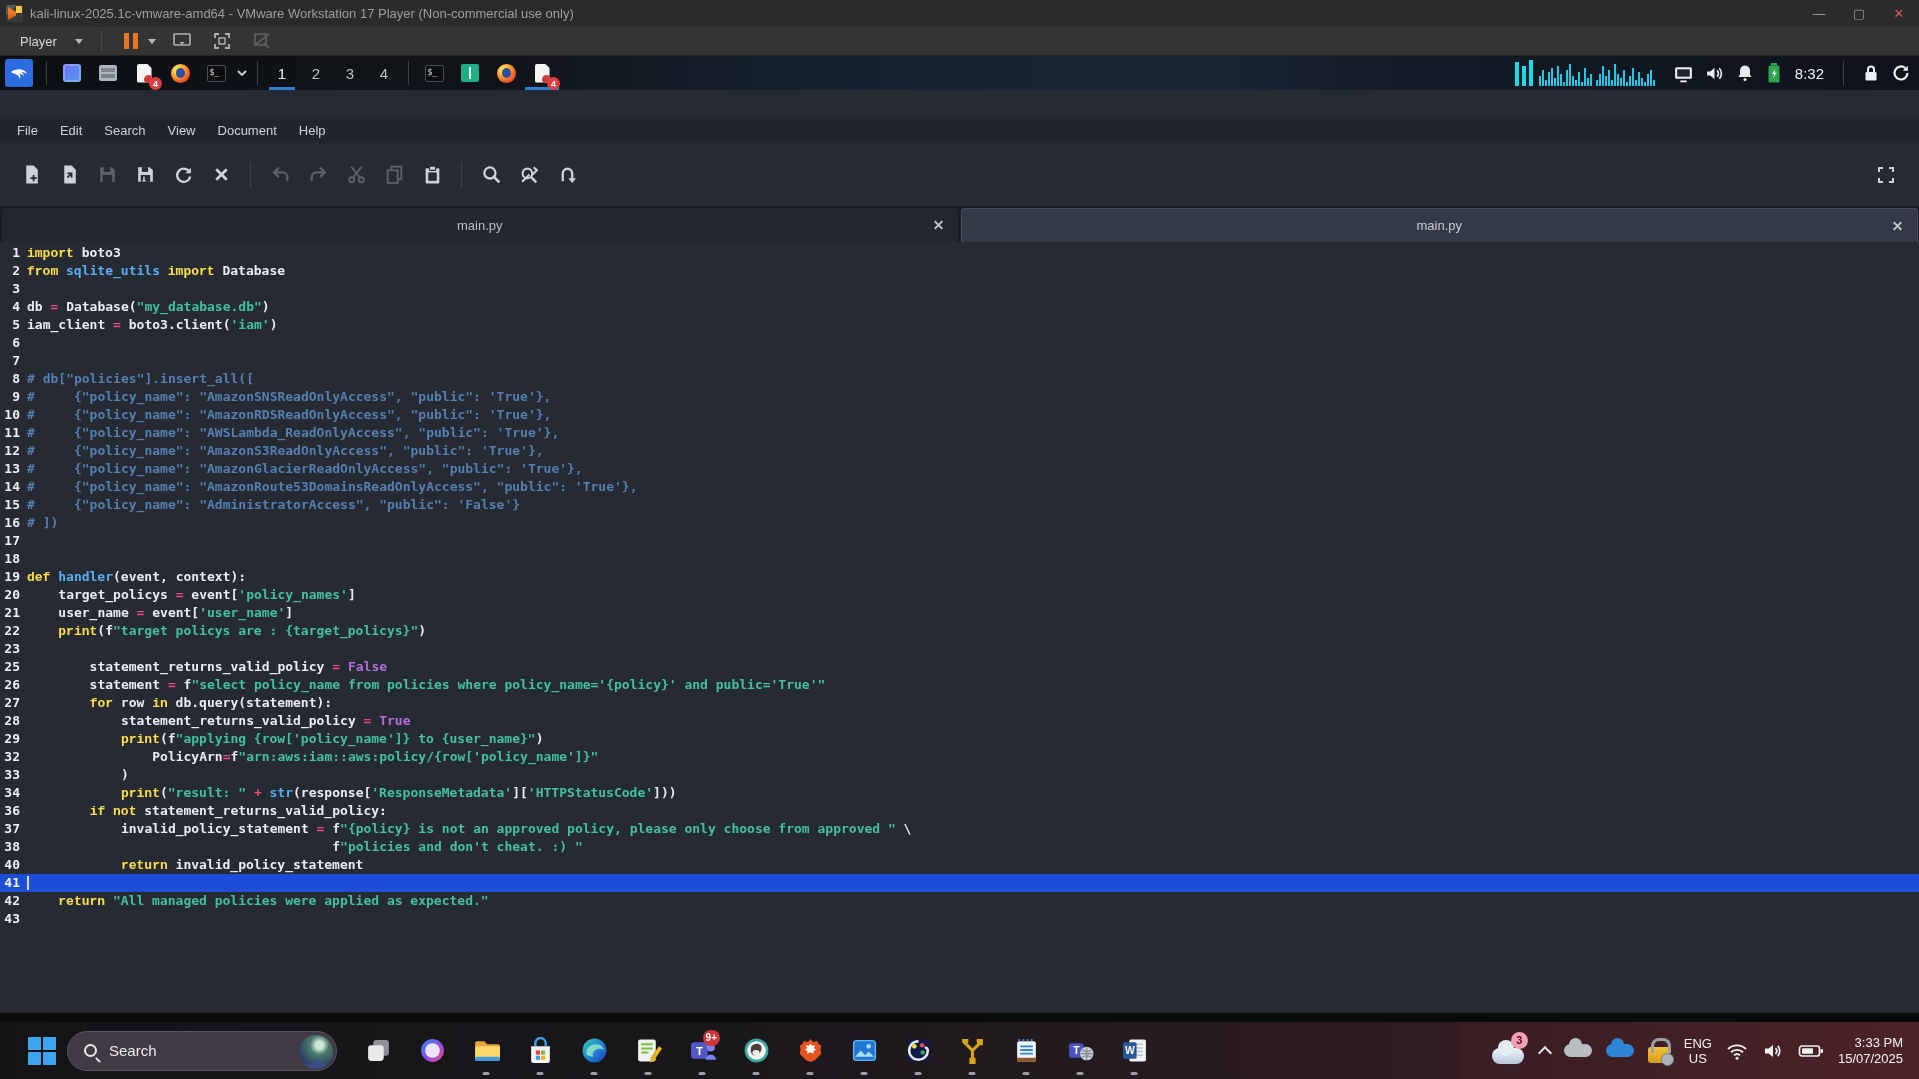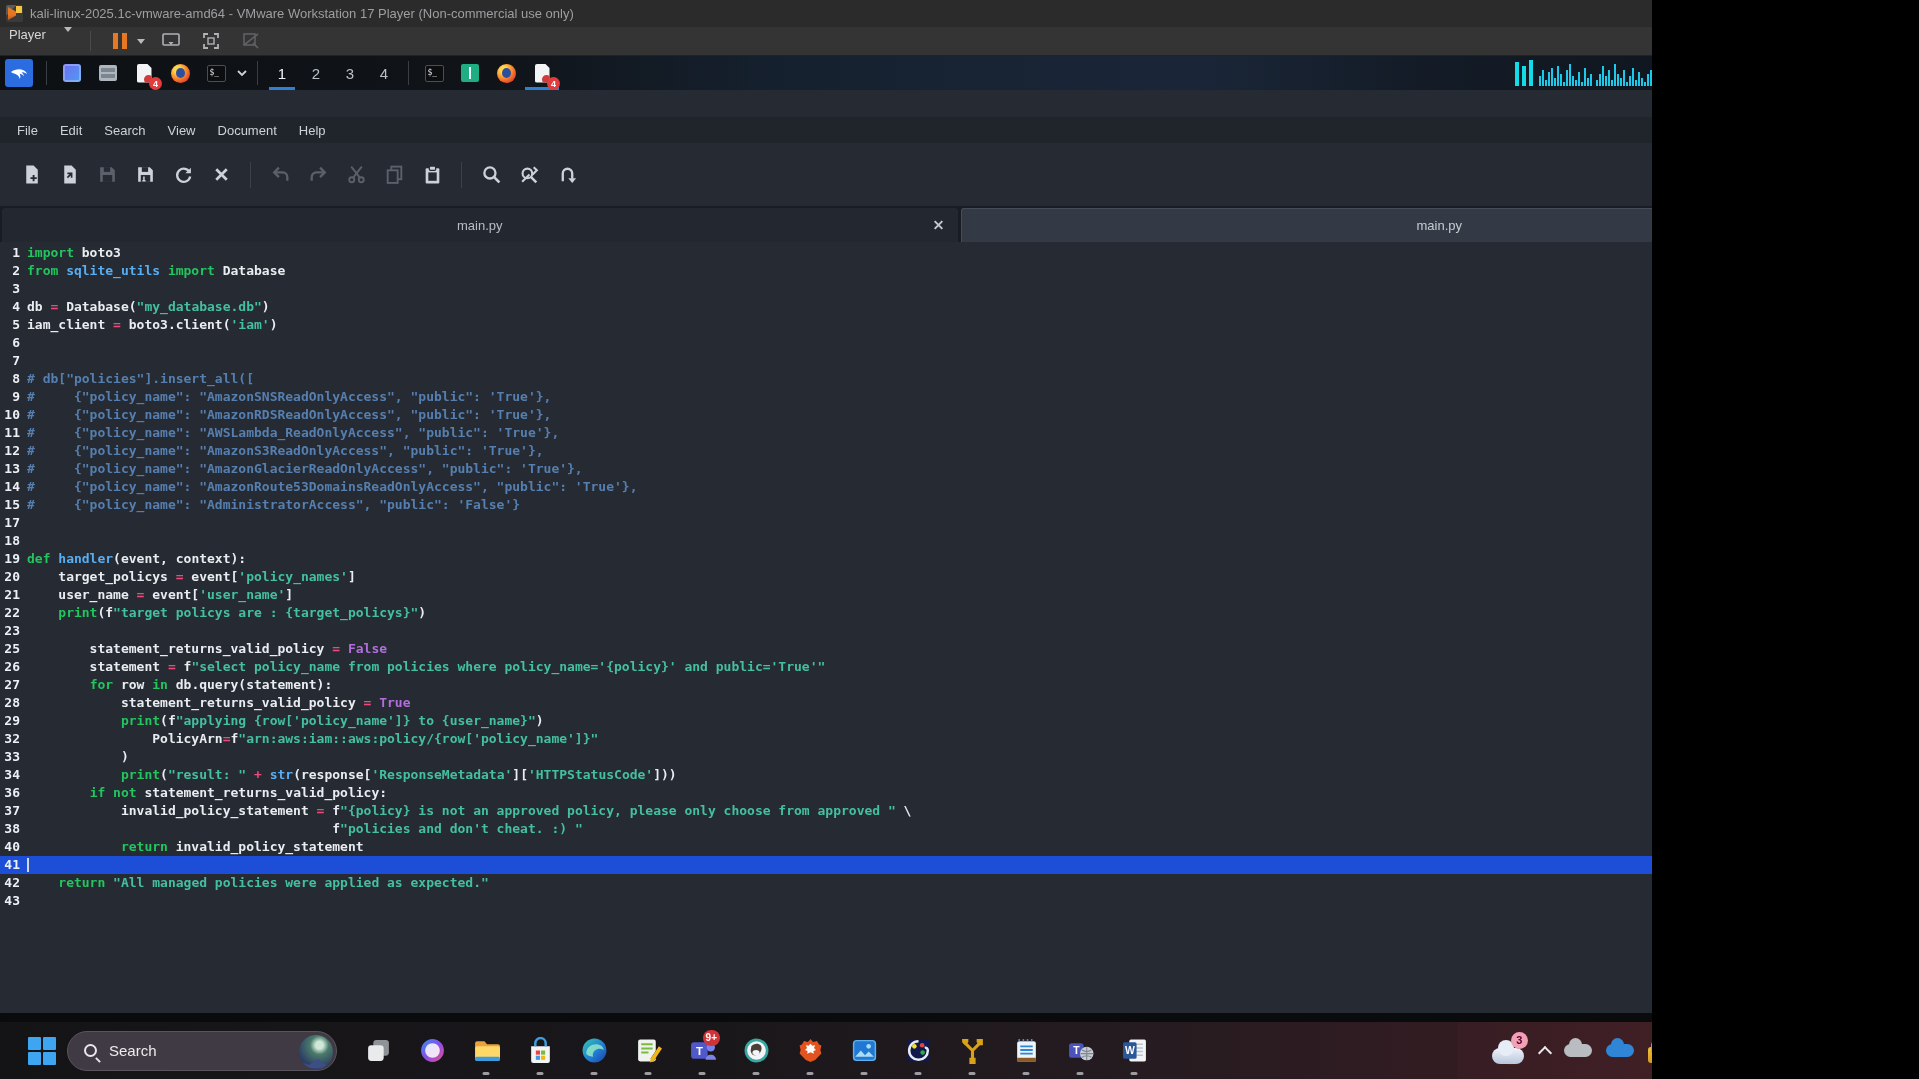--- a/index.html
+++ b/index.html
@@ -1,36 +1,36 @@
 <!DOCTYPE html>
 <html><head>
 <meta charset="utf-8">
 <style>
   * { margin:0; padding:0; box-sizing:border-box; }
   html,body { background:#000; }
   #stage {
-    position:relative; width:1652px; height:1079px; overflow:hidden;
+    position:relative; width:1919px; height:1079px; overflow:hidden;
     font-family:"Liberation Sans", sans-serif; background:#0a0b0d;
     -webkit-font-smoothing:antialiased;
   }
   
   .vm-titlebar { position:absolute; left:0; top:0; width:1919px; height:27px;
     background:#2b2b2b; display:flex; align-items:center; }
   .vm-logo { width:17px; height:17px; margin:0 7px 0 6px; position:relative; border-radius:2px;
     background:linear-gradient(135deg,#5a5a5a 0 30%,#3a3a3a 30% 100%); overflow:hidden; }
   .vm-logo:before { content:""; position:absolute; left:2px; top:2px; width:8px; height:13px;
     background:linear-gradient(180deg,#e87722 55%,#c8581a); clip-path:polygon(0 0,100% 35%,100% 65%,0 100%); }
   .vm-logo:after { content:""; position:absolute; right:1px; top:1px; width:6px; height:7px; background:#f7c53d; }
   .vm-title { color:#9c9ea1; font-size:13px; }
   .vm-controls { margin-left:auto; display:flex; height:100%; }
   .vm-ctl { width:40px; height:100%; display:flex; align-items:center; justify-content:center; color:#9c9ea1; font-size:13px; }
   .vm-ctl.close { color:#d05c5c; }
   .vm-toolbar { position:absolute; left:0; top:27px; width:1919px; height:29px;
     background:#343434; border-bottom:1px solid #222; display:flex; align-items:center; color:#c9c9c9; }
-  .player-btn { display:flex; gap:18px; padding:0 10px 0 9px; font-size:13px; color:#d6d6d6; height:100%; }
+  .player-btn { display:flex; align-items:center; gap:18px; padding:0 10px 0 20px; font-size:13px; color:#d6d6d6; height:100%; }
   .caret-down { width:0; height:0; border-left:4px solid transparent; border-right:4px solid transparent; border-top:5px solid #b9b9b9; }
   .vm-sep { width:1px; height:20px; background:#4a4a4a; margin:0 8px; }
   .pause-icon { display:flex; gap:4px; margin:0 4px 0 14px; }
   .pause-icon i { display:block; width:5px; height:16px; background:#e87722; }
   .vm-tool { margin:0 10px; color:#aeb2b6; display:flex; align-items:center; }
   .vm-tool.dim { opacity:.35; }
   
   .kali-panel { position:absolute; left:0; top:56px; width:1919px; height:34px;
     background:linear-gradient(90deg,#0d1013 0%,#101419 26%,#15202e 40%,#182434 52%,#1a2638 62%,#131b26 74%,#0e1219 100%);
     display:flex; align-items:center; color:#dde1e6; }
@@ -87,21 +87,21 @@
     background:#23272f; color:#b8bdc5; font-size:13px; border-radius:3px 3px 0 0; }
   .mp-tab.active { background:#333a45; border:1px solid #454d5a; border-bottom:none; color:#c7ccd3; }
   .tab-close { position:absolute; right:14px; top:50%; transform:translateY(-50%); color:#c2c7ce; }
   
   .mp-code { position:absolute; left:0; top:152px; width:100%; height:771px; background:#262b33; overflow:hidden;
     font-family:"DejaVu Sans Mono",monospace; font-size:13px; font-weight:700; padding-top:2px; }
   .cl { display:flex; height:18px; line-height:18px; white-space:pre; }
   .cl.cur { background:#1d4ed8; }
   .cl.cur .caret { display:inline-block; width:2px; height:14px; background:#d4d8dd; margin-top:2px; }
   .ln { width:27px; flex:none; text-align:right; padding-right:7px; color:#edf0f4; }
-  .tk-k { color:#22c55e; } .tk-o { color:#ee4a7b; }
+  .tk-k { color:#fde047;font-family:Liberation Mono, monospace; } .tk-o { color:#ee4a7b; }
   .tk-f { color:#58aef3; }
   .tk-s { color:#43c0a0; }
   .tk-b { color:#b36ddd; }
   .tk-c { color:#557fb0; }
   .tk-d { color:#e9ecf0; }
   
   .desktop-gap { position:absolute; left:0; top:1013px; width:1919px; height:9px; background:#0a0b0d; }
   
   .win-taskbar { position:absolute; left:0; top:1022px; width:1919px; height:57px;
     background:linear-gradient(90deg,#141416 0%,#1a171b 38%,#241b20 58%,#321c22 76%,#47202427 0),linear-gradient(90deg,#141416 0%,#19161a 40%,#251b21 62%,#3a1e24 82%,#4d2327 100%);
@@ -460,20 +460,21 @@
         <div class="cl"><span class="ln">6</span><span class="ct"></span></div>
         <div class="cl"><span class="ln">7</span><span class="ct"></span></div>
         <div class="cl"><span class="ln">8</span><span class="ct"><span class="tk-c"># db["policies"].insert_all([</span></span></div>
         <div class="cl"><span class="ln">9</span><span class="ct"><span class="tk-c">#     {"policy_name": "AmazonSNSReadOnlyAccess", "public": 'True'},</span></span></div>
         <div class="cl"><span class="ln">10</span><span class="ct"><span class="tk-c">#     {"policy_name": "AmazonRDSReadOnlyAccess", "public": 'True'},</span></span></div>
         <div class="cl"><span class="ln">11</span><span class="ct"><span class="tk-c">#     {"policy_name": "AWSLambda_ReadOnlyAccess", "public": 'True'},</span></span></div>
         <div class="cl"><span class="ln">12</span><span class="ct"><span class="tk-c">#     {"policy_name": "AmazonS3ReadOnlyAccess", "public": 'True'},</span></span></div>
         <div class="cl"><span class="ln">13</span><span class="ct"><span class="tk-c">#     {"policy_name": "AmazonGlacierReadOnlyAccess", "public": 'True'},</span></span></div>
         <div class="cl"><span class="ln">14</span><span class="ct"><span class="tk-c">#     {"policy_name": "AmazonRoute53DomainsReadOnlyAccess", "public": 'True'},</span></span></div>
         <div class="cl"><span class="ln">15</span><span class="ct"><span class="tk-c">#     {"policy_name": "AdministratorAccess", "public": 'False'}</span></span></div>
+        <div class="cl"><span class="ln">16</span><span class="ct"><span class="tk-c"># ])</span></span></div>
         <div class="cl"><span class="ln">17</span><span class="ct"></span></div>
         <div class="cl"><span class="ln">18</span><span class="ct"></span></div>
         <div class="cl"><span class="ln">19</span><span class="ct"><span class="tk-k">def</span><span class="tk-f"> handler</span><span class="tk-d">(event, context):</span></span></div>
         <div class="cl"><span class="ln">20</span><span class="ct"><span class="tk-d">    target_policys </span><span class="tk-o">=</span><span class="tk-d"> event[</span><span class="tk-s">'policy_names'</span><span class="tk-d">]</span></span></div>
         <div class="cl"><span class="ln">21</span><span class="ct"><span class="tk-d">    user_name </span><span class="tk-o">=</span><span class="tk-d"> event[</span><span class="tk-s">'user_name'</span><span class="tk-d">]</span></span></div>
         <div class="cl"><span class="ln">22</span><span class="ct"><span class="tk-d">    </span><span class="tk-k">print</span><span class="tk-d">(f</span><span class="tk-s">"target policys are : {target_policys}"</span><span class="tk-d">)</span></span></div>
         <div class="cl"><span class="ln">23</span><span class="ct"></span></div>
         <div class="cl"><span class="ln">25</span><span class="ct"><span class="tk-d">        statement_returns_valid_policy </span><span class="tk-o">=</span><span class="tk-d"> </span><span class="tk-b">False</span></span></div>
         <div class="cl"><span class="ln">26</span><span class="ct"><span class="tk-d">        statement </span><span class="tk-o">=</span><span class="tk-d"> f</span><span class="tk-s">"select policy_name from policies where policy_name='{policy}' and public='True'"</span></span></div>
         <div class="cl"><span class="ln">27</span><span class="ct"><span class="tk-d">        </span><span class="tk-k">for</span><span class="tk-d"> row </span><span class="tk-k">in</span><span class="tk-d"> db.query(statement):</span></span></div>

